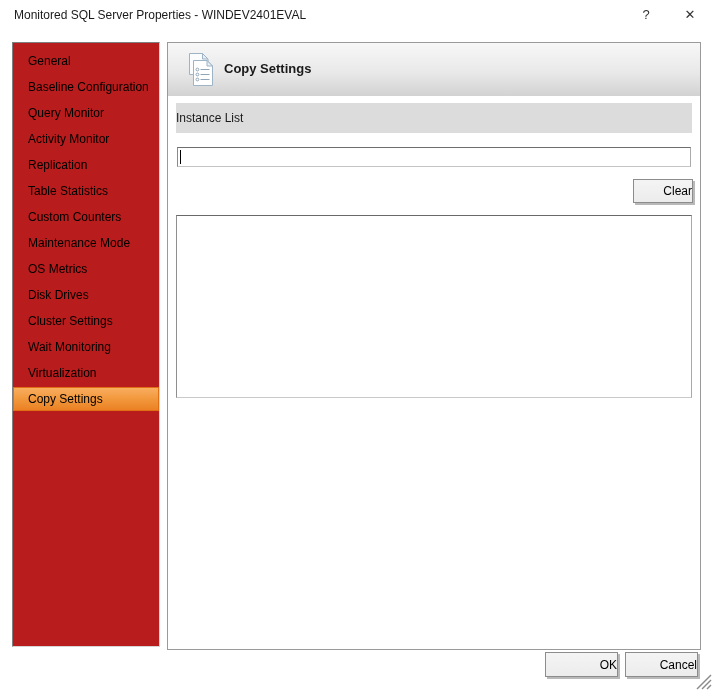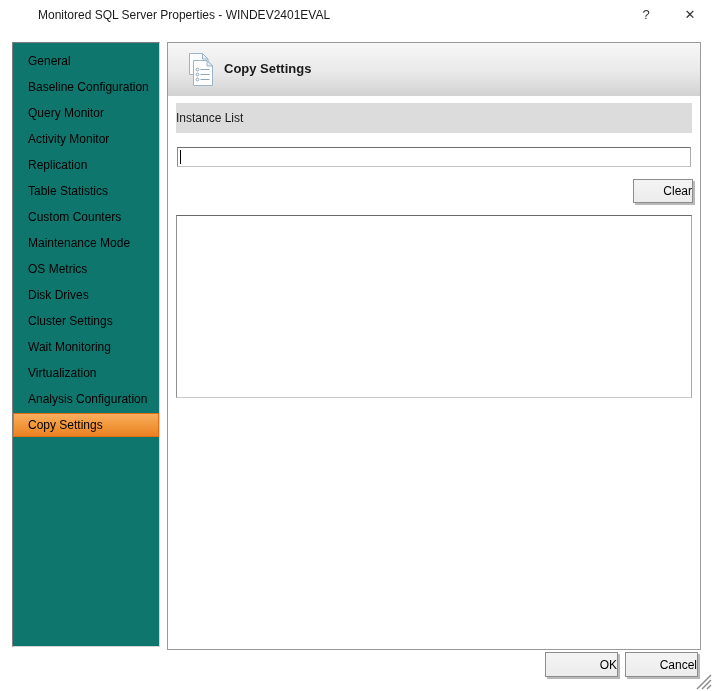--- a/index.html
+++ b/index.html
@@ -6,29 +6,29 @@
   html,body { background:#ffffff; }
   body { font-family:"Liberation Sans", sans-serif; font-size:12px; color:#000; }
 
   .dialog {
     position:relative; width:714px; height:691px;
     background:#ffffff; overflow:hidden;
   }
 
   
   .titlebar { position:absolute; left:0; top:0; width:714px; height:30px; background:#ffffff; }
-  .titlebar .title { position:absolute; left:14px; top:8px; font-size:12px; color:#1a1a1a; white-space:nowrap;margin-left:24px; }
+  .titlebar .title { position:absolute; left:14px; top:8px; font-size:12px; color:#1a1a1a; white-space:nowrap; }
   .tb-btn { position:absolute; top:0; height:30px; line-height:30px; text-align:center; color:#333; cursor:pointer; }
   .tb-help  { left:628px; width:36px; font-size:13px; }
   .tb-close { left:668px; width:44px; font-size:13px; }
 
   
   .sidebar {
     position:absolute; left:12px; top:42px; width:148px; height:605px;
-    background:#0f766e;
+    background:#b91c1c;
     border:1px solid; border-color:#7f7f7f #d6d6d6 #d6d6d6 #7f7f7f;
     padding-top:5px;
   }
   .sidebar-item {
     height:26px; line-height:26px; padding-left:15px;
     color:#000; cursor:pointer; white-space:nowrap;
   }
   .sidebar-item.selected {
     height:24px; line-height:22px; margin:1px 0;
     background:linear-gradient(180deg, #f9ae60 0%, #f29a3f 45%, #ec8124 100%);
@@ -106,21 +106,20 @@
     <div class="sidebar-item">Activity Monitor</div>
     <div class="sidebar-item">Replication</div>
     <div class="sidebar-item">Table Statistics</div>
     <div class="sidebar-item">Custom Counters</div>
     <div class="sidebar-item">Maintenance Mode</div>
     <div class="sidebar-item">OS Metrics</div>
     <div class="sidebar-item">Disk Drives</div>
     <div class="sidebar-item">Cluster Settings</div>
     <div class="sidebar-item">Wait Monitoring</div>
     <div class="sidebar-item">Virtualization</div>
-    <div class="sidebar-item">Analysis Configuration</div>
     <div class="sidebar-item selected">Copy Settings</div>
   </div>
 
   <div class="main">
 
     <div class="main-header">
       <span class="hdr-icon">
         <svg width="34" height="36" viewBox="0 0 34 36">
 
           <path d="M5.5 1.5 h13 l5.5 5.5 v15.5 h-18.5 z" fill="#fbfcfd" stroke="#9db3c6" stroke-width="1"></path>

